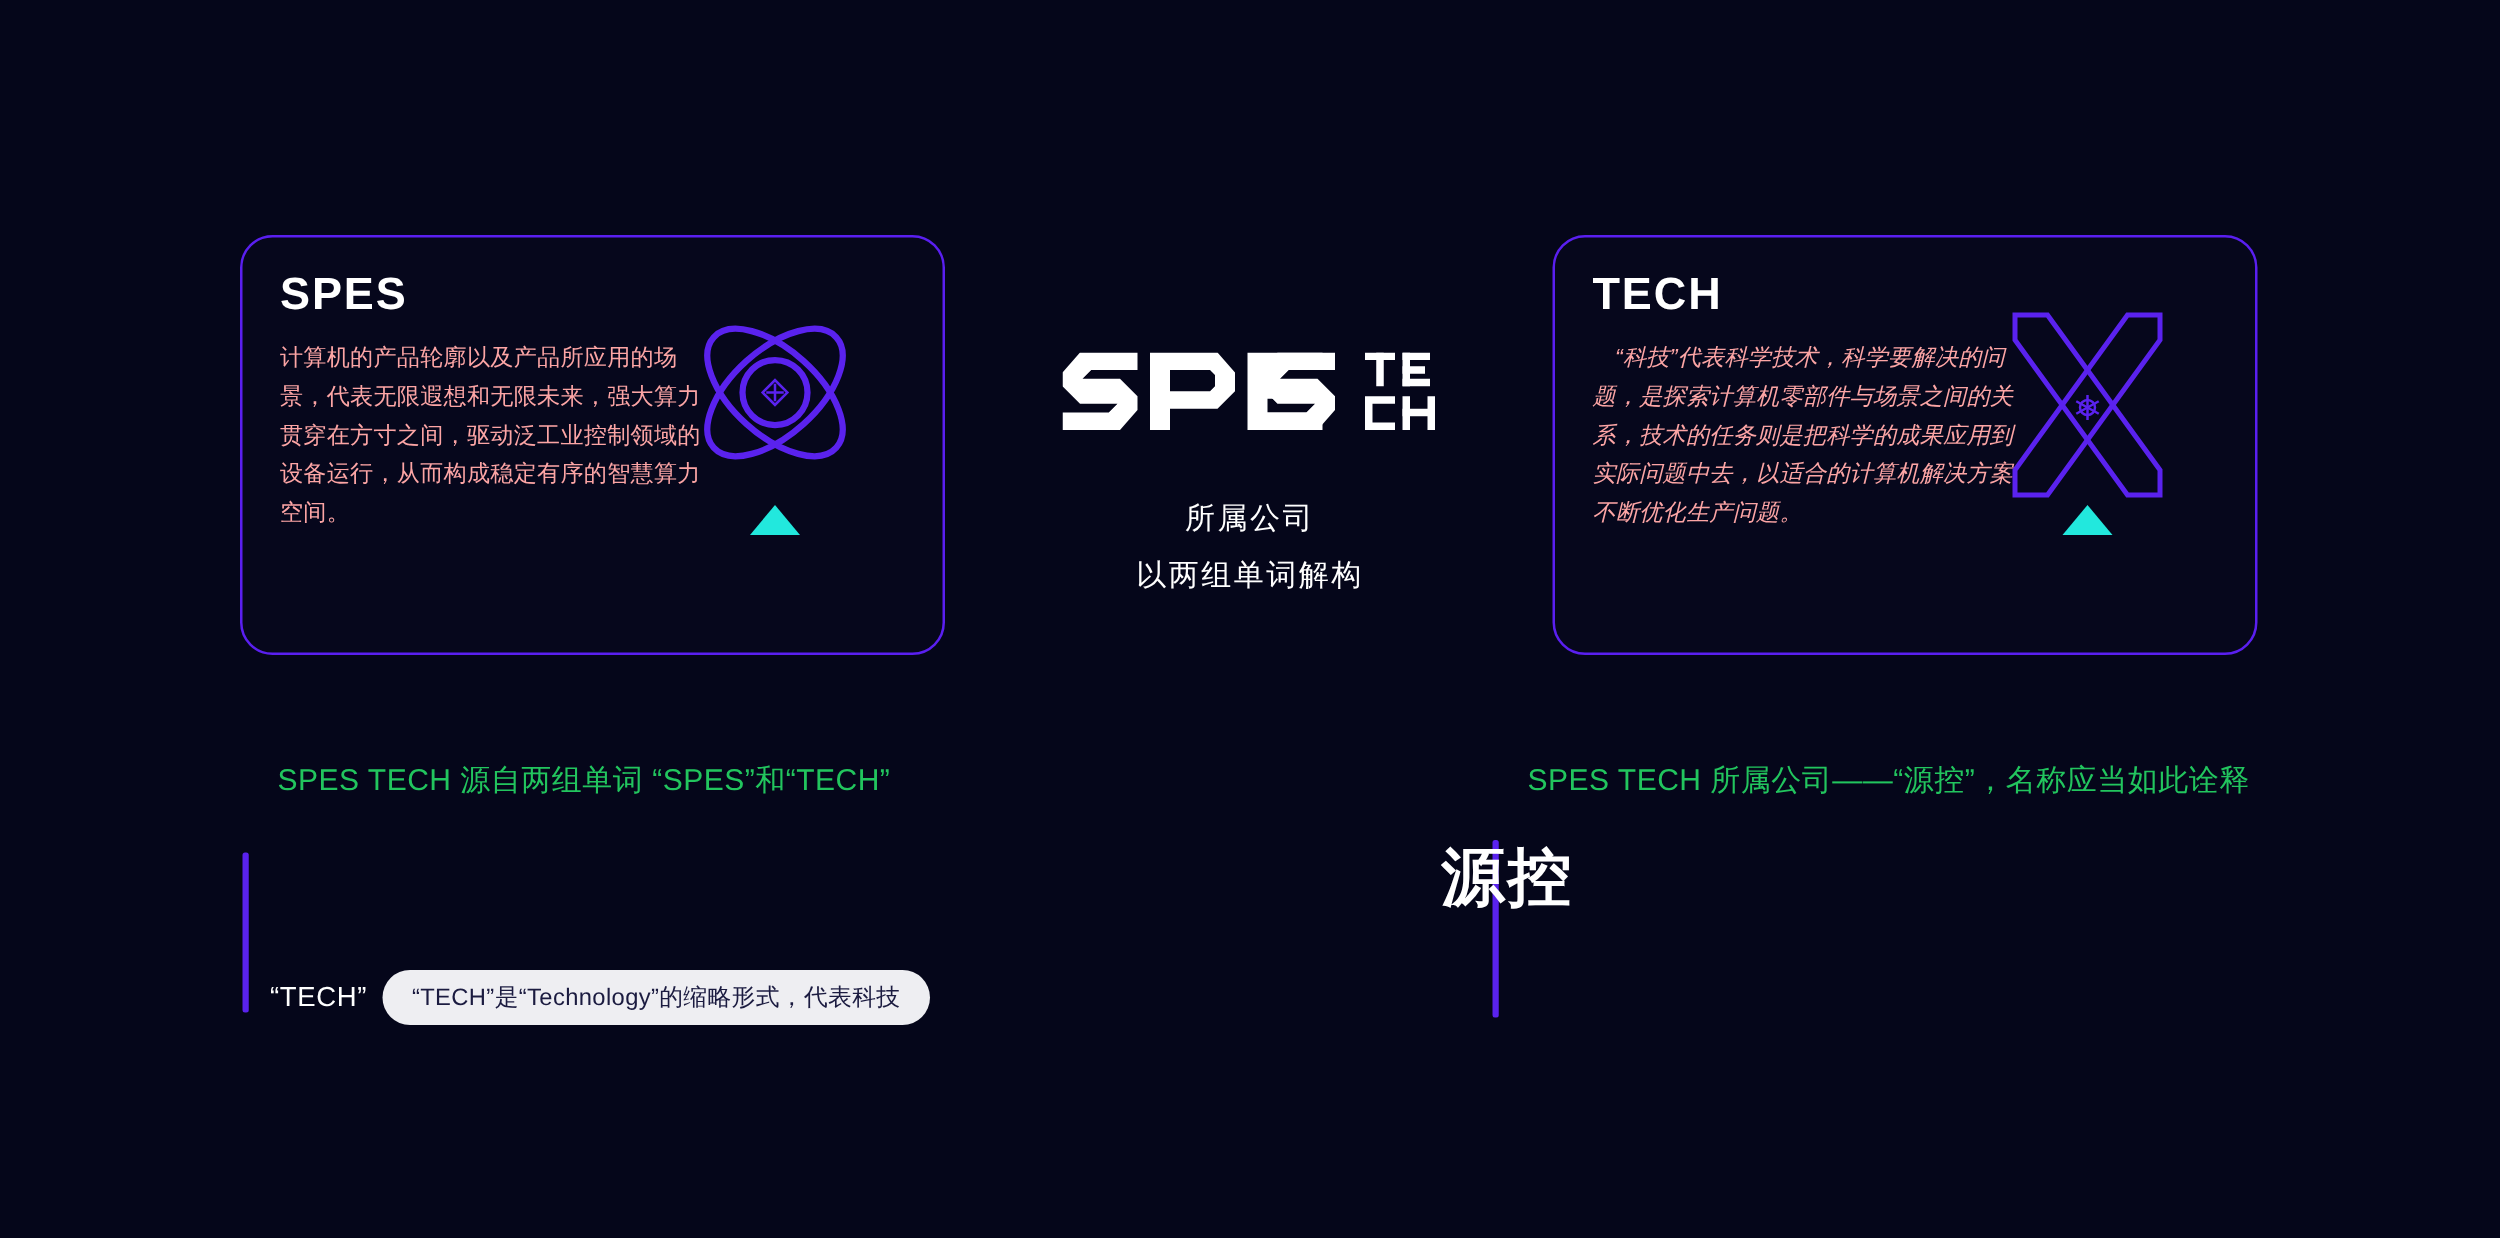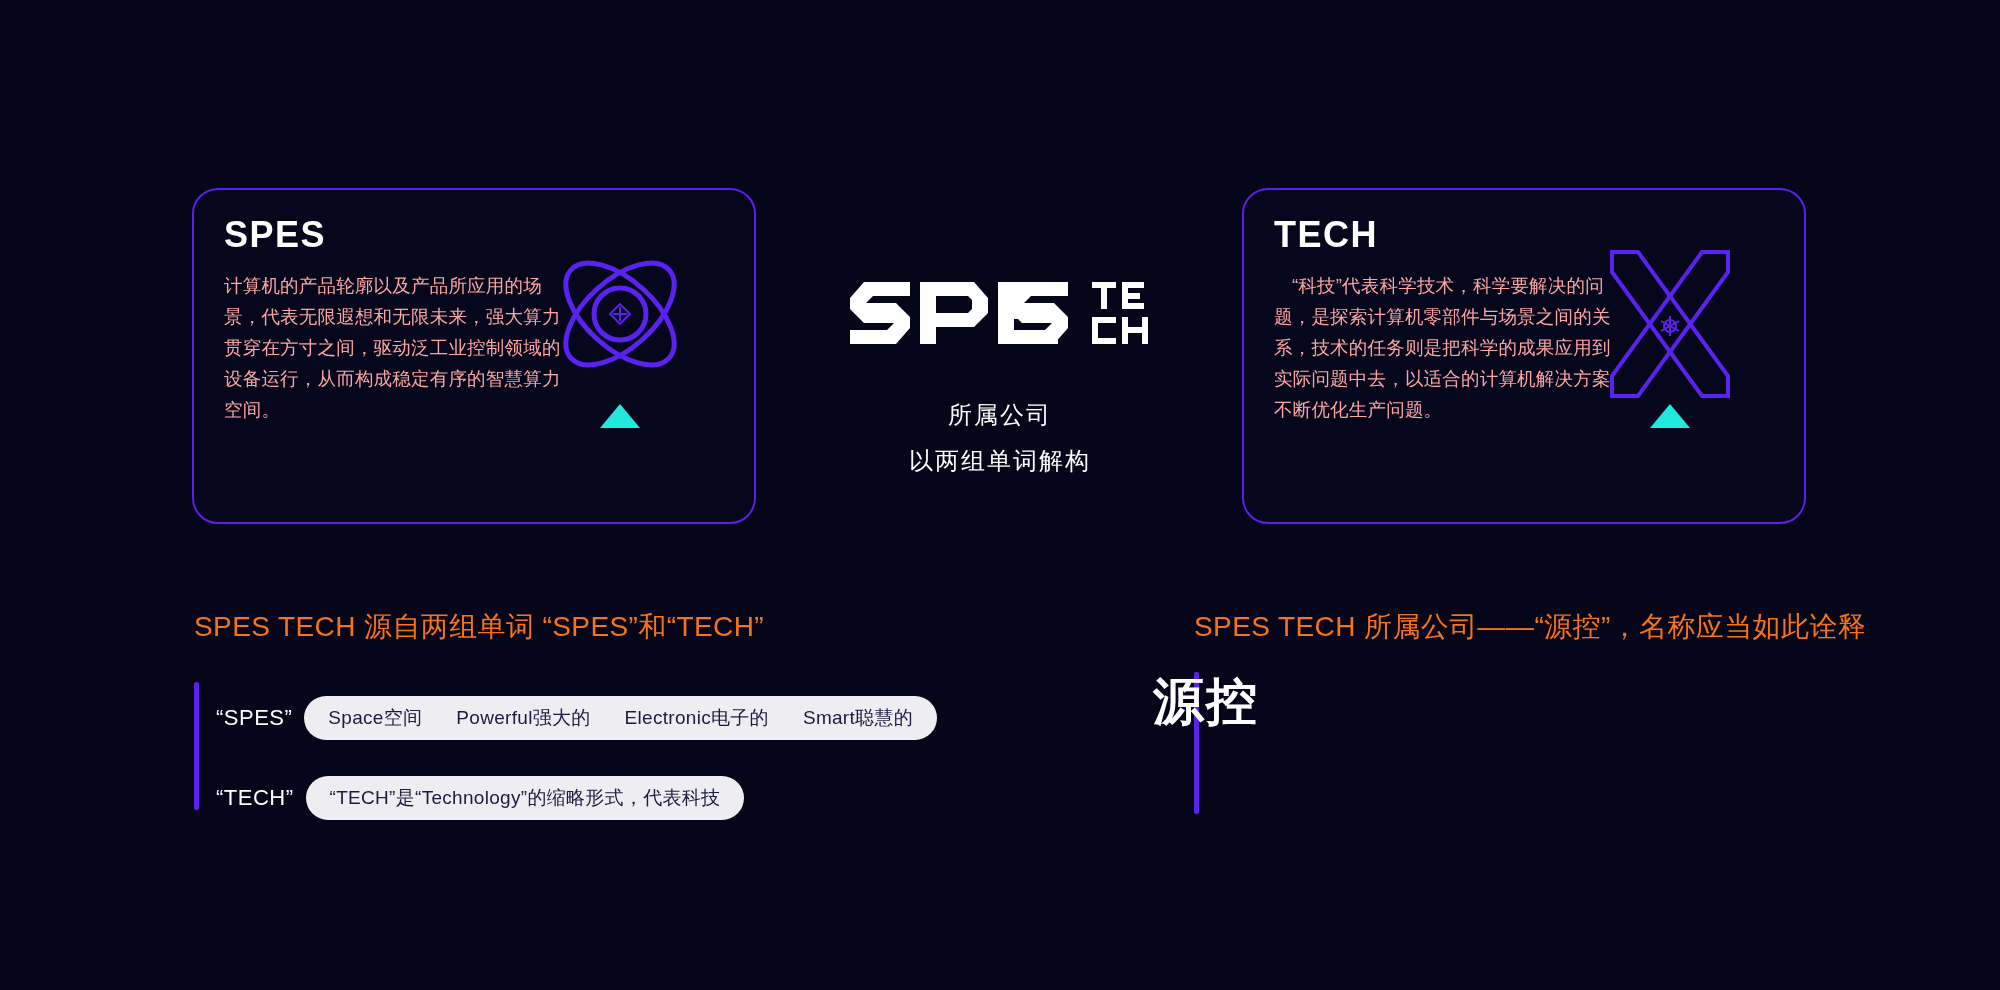--- a/index.html
+++ b/index.html
@@ -48,21 +48,21 @@
   .card-body {
     position: absolute;
     left: 30px;
     top: 80px;
     width: 350px;
     font-size: 18.5px;
     line-height: 31px;
     color: #fca5a5;
     letter-spacing: 0.2px;
   }
-  #card-tech .card-body { text-indent: 18px; }
+  #card-tech .card-body { text-indent: 18px; font-style: italic; }
 
   .card-art {
     position: absolute;
     right: 22px;
     top: 48px;
     width: 190px;
     height: 220px;
   }
   .card-art svg { display: block; }
 
@@ -88,24 +88,25 @@
     font-size: 24px;
     line-height: 46px;
     color: #ffffff;
     letter-spacing: 2px;
   }
   .logo-tag-first { margin-top: 48px; }
 
   
   .section-heading {
     position: absolute;
-    font-size: 28px;
-    color: #f97316;
+    font-size: 24px;
+    color: #22c55e;
     letter-spacing: 0.4px;
     white-space: nowrap;
+    margin-left: 28px;
   }
   #heading-left { left: 194px; top: 608px; }
   #heading-right { left: 1194px; top: 608px; }
 
   .accent-bar {
     position: absolute;
     width: 5px;
     background: #5a22ee;
     border-radius: 2px;
   }
@@ -240,26 +241,20 @@
         </g>
       </svg>
     </div>
     <div class="logo-tag logo-tag-first">所属公司</div>
     <div class="logo-tag">以两组单词解构</div>
   </div>
 
   <div class="section-heading" id="heading-left">SPES TECH 源自两组单词 “SPES”和“TECH”</div>
   <div class="accent-bar" id="accent-left"></div>
 
-  <div class="word-row" id="row-spes">
-    <span class="row-label">“SPES”</span>
-    <span class="pill">
-      <span class="chip">Space空间</span><span class="chip">Powerful强大的</span><span class="chip">Electronic电子的</span><span class="chip">Smart聪慧的</span>
-    </span>
-  </div>
 
   <div class="word-row" id="row-tech">
     <span class="row-label">“TECH”</span>
     <span class="pill">
       <span class="chip">“TECH”是“Technology”的缩略形式，代表科技</span>
     </span>
   </div>
 
   <div class="section-heading" id="heading-right">SPES TECH 所属公司——“源控”，名称应当如此诠释</div>
   <div class="accent-bar" id="accent-right"></div>

